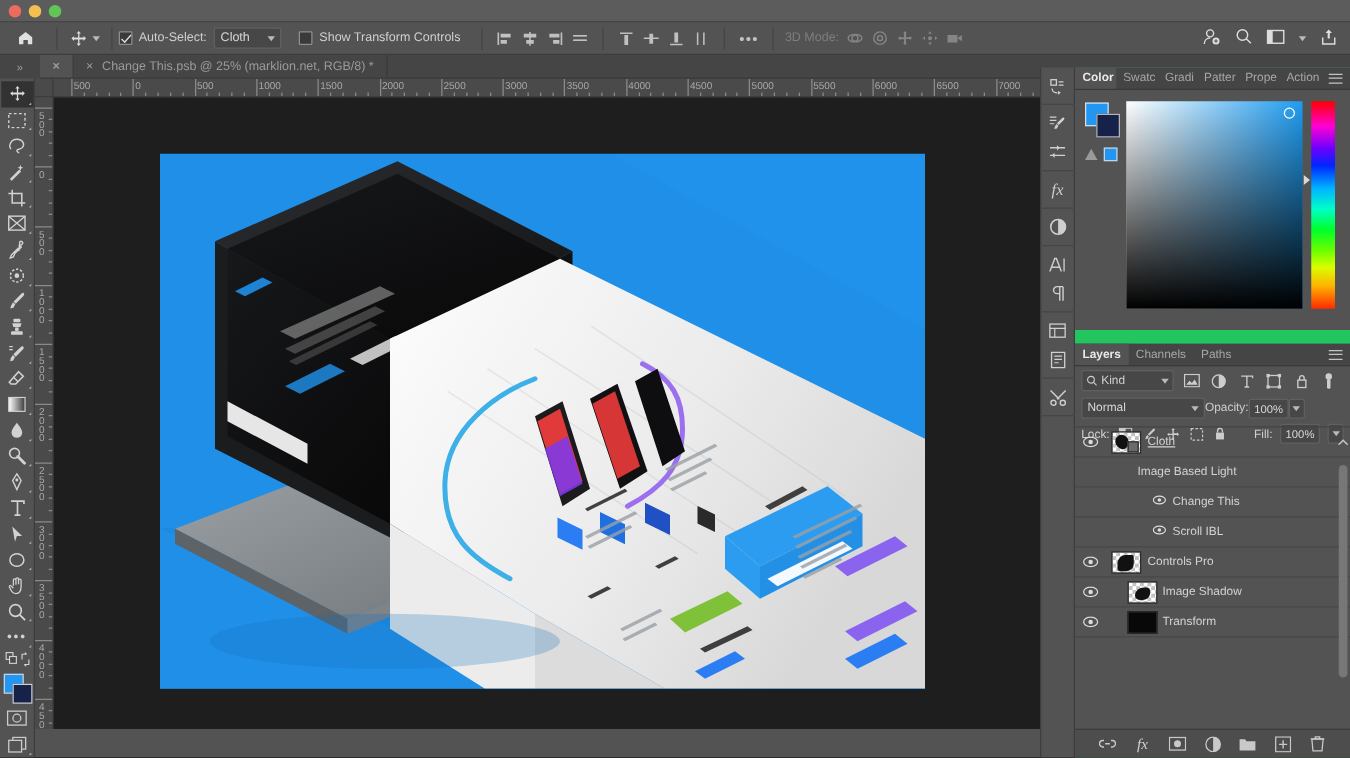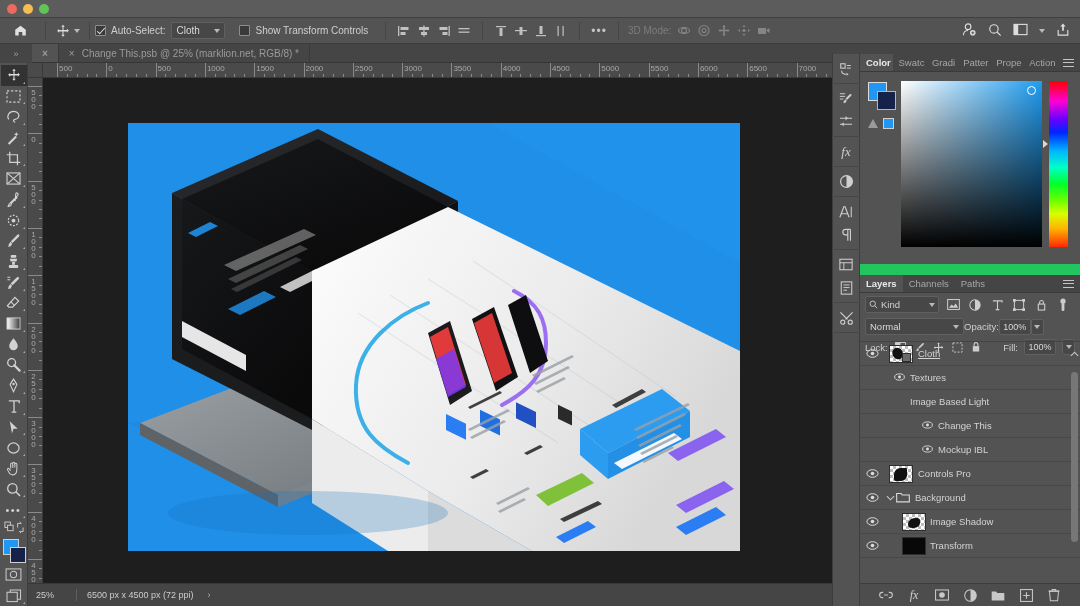--- a/index.html
+++ b/index.html
@@ -891,26 +891,20 @@
           <path d="M432 396 L470 378 L474 381 L436 399 Z"></path>
           <path d="M340 284 L372 268 L374 270 L342 286 Z"></path>
         </g>
 
         <ellipse cx="180" cy="390" rx="140" ry="22" fill="#1571bc" opacity="0.25"></ellipse>
       </svg>
     </div>
   </div>
   <div class="canvas-scroll-h"></div>
 
-  <div class="statusbar">
-    <span class="sb-zoom">25%</span>
-    <span class="sb-sep"></span>
-    <span class="sb-dims">6500 px x 4500 px (72 ppi)</span>
-    <span class="sb-arrow">›</span>
-  </div>
 
   <div class="rail">
     <div class="rail-grp">
       <span class="rail-ic">
         <svg width="14" height="14" viewBox="0 0 16 16">
             <rect x="2" y="2" width="5" height="5" fill="none" stroke="#cfcfcf" stroke-width="1.2"></rect>
             <path d="M9 4h4.5M9 7h4.5" stroke="#cfcfcf" stroke-width="1.1"></path>
             <path d="M3 10c0 3 3 4 5 4" fill="none" stroke="#cfcfcf" stroke-width="1.2"></path>
             <path d="M8.5 12.2L11 14l-2.5 1.8z" fill="#cfcfcf"></path>
           </svg>
@@ -1145,29 +1139,20 @@
             </span>
           </span>
           <span class="lname u">Cloth</span>
           <span class="lchev">
             <svg width="9" height="6" viewBox="0 0 10 6">
                 <path d="M1 5L5 1l4 4" fill="none" stroke="#c9c9c9" stroke-width="1.2"></path>
               </svg>
           </span>
         </div>
 
-        <div class="lrow" style="padding-left:34px">
-          <span class="sub-eye">
-            <svg width="11" height="8" viewBox="0 0 12 8">
-                <ellipse cx="6" cy="4" rx="5.3" ry="3.4" fill="none" stroke="#ddd" stroke-width="1"></ellipse>
-                <circle cx="6" cy="4" r="1.6" fill="#ddd"></circle>
-              </svg>
-          </span>
-          <span class="lname">Textures</span>
-        </div>
 
 
         <div class="lrow" style="padding-left:50px">
           <span class="lname">Image Based Light</span>
         </div>
 
         <div class="lrow" style="padding-left:62px">
           <span class="sub-eye">
             <svg width="11" height="8" viewBox="0 0 12 8">
                 <ellipse cx="6" cy="4" rx="5.3" ry="3.4" fill="none" stroke="#ddd" stroke-width="1"></ellipse>
@@ -1177,81 +1162,62 @@
           <span class="lname">Change This</span>
         </div>
 
         <div class="lrow" style="padding-left:62px">
           <span class="sub-eye">
             <svg width="11" height="8" viewBox="0 0 12 8">
                 <ellipse cx="6" cy="4" rx="5.3" ry="3.4" fill="none" stroke="#ddd" stroke-width="1"></ellipse>
                 <circle cx="6" cy="4" r="1.6" fill="#ddd"></circle>
               </svg>
           </span>
-          <span class="lname">Mockup IBL</span>
+          <span class="lname">Scroll IBL</span>
         </div>
 
         <div class="lrow">
           <span class="leye">
             <svg class="eye-svg" width="13" height="9" viewBox="0 0 14 10">
                 <ellipse cx="7" cy="5" rx="6.2" ry="4.2" fill="none" stroke="#ddd" stroke-width="1.1"></ellipse>
                 <circle cx="7" cy="5" r="2" fill="#ddd"></circle>
               </svg>
           </span>
           <span class="lthumb-cell">
             <span class="lthumb">
               <i class="blob" style="left:4px;top:2px;width:13px;height:13px;border-radius:50% 10% 45% 20%"></i>
             </span>
           </span>
           <span class="lname">Controls Pro</span>
         </div>
 
+
         <div class="lrow">
           <span class="leye">
             <svg class="eye-svg" width="13" height="9" viewBox="0 0 14 10">
                 <ellipse cx="7" cy="5" rx="6.2" ry="4.2" fill="none" stroke="#ddd" stroke-width="1.1"></ellipse>
                 <circle cx="7" cy="5" r="2" fill="#ddd"></circle>
               </svg>
           </span>
-          <span class="lchev">
-            <svg width="9" height="6" viewBox="0 0 10 6">
-                <path d="M1 1l4 4 4-4" fill="none" stroke="#c9c9c9" stroke-width="1.2"></path>
-              </svg>
-          </span>
-          <span class="folder-ic">
-            <svg width="14" height="11" viewBox="0 0 15 12">
-                <path d="M0.6 10.8V1.6h4.8l1.3 1.6h7.7v7.6z" fill="none" stroke="#d9d9d9" stroke-width="1.2"></path>
-              </svg>
-          </span>
-          <span class="lname">Background</span>
+          <span class="lthumb-cell" style="width:46px;justify-content:flex-end;padding-right:4px">
+            <span class="lthumb">
+              <i class="blob" style="left:5px;top:4px;width:12px;height:10px;border-radius:60% 25% 50% 35%"></i>
+            </span>
+          </span>
+          <span class="lname">Image Shadow</span>
         </div>
 
         <div class="lrow">
           <span class="leye">
             <svg class="eye-svg" width="13" height="9" viewBox="0 0 14 10">
                 <ellipse cx="7" cy="5" rx="6.2" ry="4.2" fill="none" stroke="#ddd" stroke-width="1.1"></ellipse>
                 <circle cx="7" cy="5" r="2" fill="#ddd"></circle>
               </svg>
           </span>
           <span class="lthumb-cell" style="width:46px;justify-content:flex-end;padding-right:4px">
-            <span class="lthumb">
-              <i class="blob" style="left:5px;top:4px;width:12px;height:10px;border-radius:60% 25% 50% 35%"></i>
-            </span>
-          </span>
-          <span class="lname">Image Shadow</span>
-        </div>
-
-        <div class="lrow">
-          <span class="leye">
-            <svg class="eye-svg" width="13" height="9" viewBox="0 0 14 10">
-                <ellipse cx="7" cy="5" rx="6.2" ry="4.2" fill="none" stroke="#ddd" stroke-width="1.1"></ellipse>
-                <circle cx="7" cy="5" r="2" fill="#ddd"></circle>
-              </svg>
-          </span>
-          <span class="lthumb-cell" style="width:46px;justify-content:flex-end;padding-right:4px">
             <span class="lthumb solid-blk"></span>
           </span>
           <span class="lname">Transform</span>
         </div>
 
 
         <div class="lr-scroll-thumb"></div>
       </div>
 
       <div class="lp-footer">

